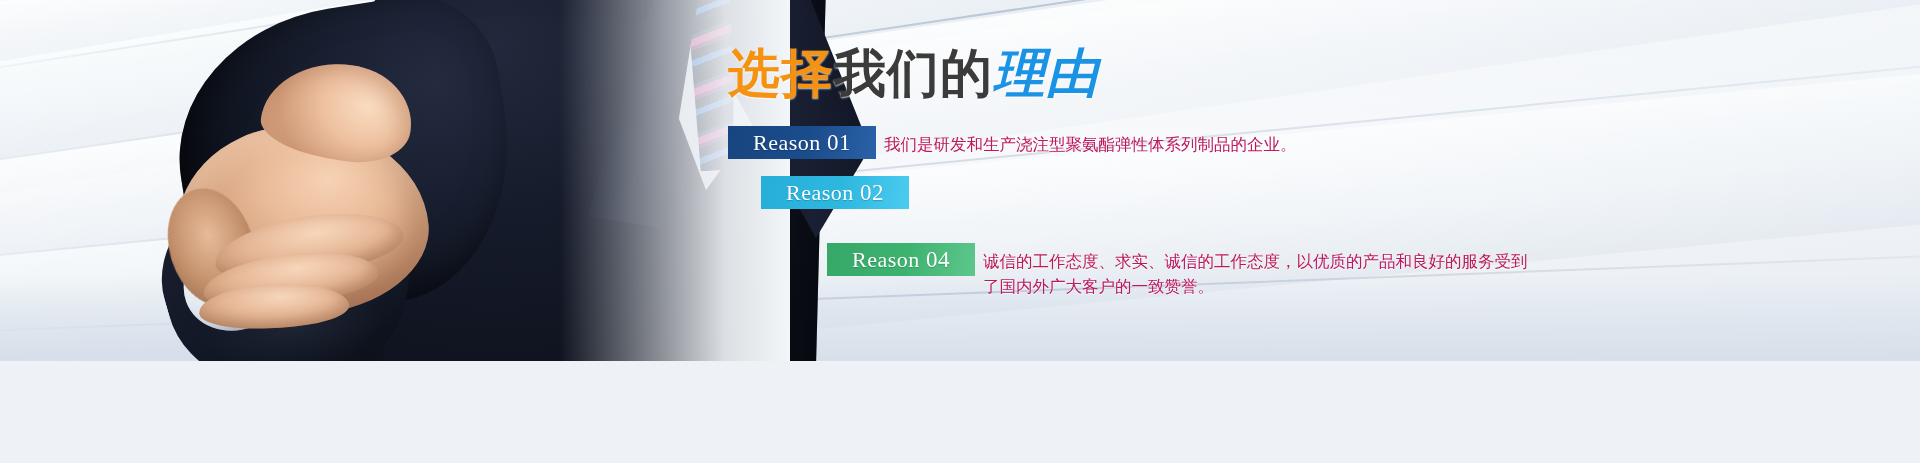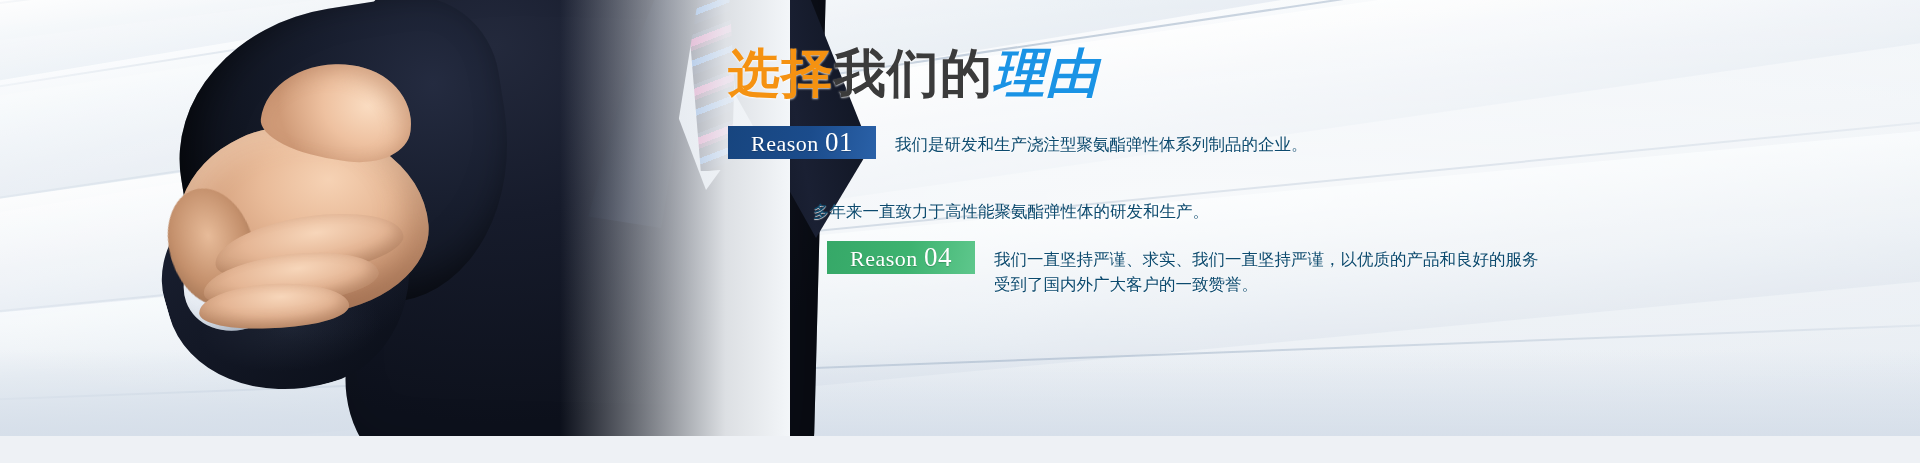--- a/index.html
+++ b/index.html
@@ -2,21 +2,21 @@
 <html><head>
 <meta charset="utf-8">
 <style>
   * { margin:0; padding:0; box-sizing:border-box; }
   html,body { width:1920px; height:463px; overflow:hidden; }
   body {
     font-family:"Liberation Sans","DejaVu Sans",sans-serif;
     background:#eef1f5;
   }
   #banner {
-    position:relative; width:1920px; height:436px; overflow:hidden;
+    position:relative; width:1920px; height:361px; overflow:hidden;
     background:#f2f5f8;
   }
 
   
   .bg-base{
     position:absolute; inset:0;
     background:
       linear-gradient(175deg,#ffffff 0%,#f4f7fa 28%,#eaeff4 60%,#e4eaf1 100%);
   }
   .band{
@@ -190,25 +190,25 @@
   .badge{
     flex:0 0 auto;
     width:148px; height:33px; line-height:33px;
     text-align:center;
     color:#fff;
     font-family:"Liberation Serif","DejaVu Serif",serif;
     font-size:22px; letter-spacing:.5px;
     position:relative;
     text-shadow:0 1px 1px rgba(0,0,0,.2);
   }
-  .badge .num{ font-size:27px; }
+  .badge .num{ font-size:23px; }
 
   .rtext{
-    margin-left:19px; padding-top:6px;
-    color:#0c4a6e; font-size:16.5px; line-height:25px;
+    margin-left:8px; padding-top:6px;
+    color:#be185d; font-size:16.5px; line-height:25px;
     max-width:560px;
     text-shadow:0 1px 1px rgba(255,255,255,.85);
   }
 
   
   .r1 .rrow{ padding-left:0px; }
   .r2 .rrow{ padding-left:33px; }
   .r3 .rrow{ padding-left:66px; }
   .r4 .rrow{ padding-left:99px; }
 </style>
@@ -265,34 +265,37 @@
           <div class="badge" style="background:linear-gradient(100deg,#17457f 0%,#1B4C8C 55%,#2a61a8 100%)">
             <span>Reason</span>
             <span class="num">01</span>
           </div>
           <div class="rtext">我们是研发和生产浇注型聚氨酯弹性体系列制品的企业。</div>
         </div>
       </div>
 
       <div class="reason r2">
         <div class="rrow">
+          <div class="badge" style="background:linear-gradient(100deg,#27aed8 0%,#2EB8E0 55%,#4ccbf0 100%)">
+            <span>Reason</span>
+            <span class="num">02</span>
+          </div>
         </div>
       </div>
 
       <div class="reason r3">
         <div class="rrow">
-          <div class="rtext">多年来一直致力于高性能聚氨酯弹性体的研发和生产。</div>
         </div>
       </div>
 
       <div class="reason r4">
         <div class="rrow">
           <div class="badge" style="background:linear-gradient(100deg,#36a868 0%,#3EB370 55%,#5ec78c 100%)">
             <span>Reason</span>
             <span class="num">04</span>
           </div>
-          <div class="rtext">我们一直坚持严谨、求实、我们一直坚持严谨，以优质的产品和良好的服务受到了国内外广大客户的一致赞誉。</div>
+          <div class="rtext">诚信的工作态度、求实、诚信的工作态度，以优质的产品和良好的服务受到了国内外广大客户的一致赞誉。</div>
         </div>
       </div>
 
     </div>
   </div>
 </div>
 
 </body></html>

